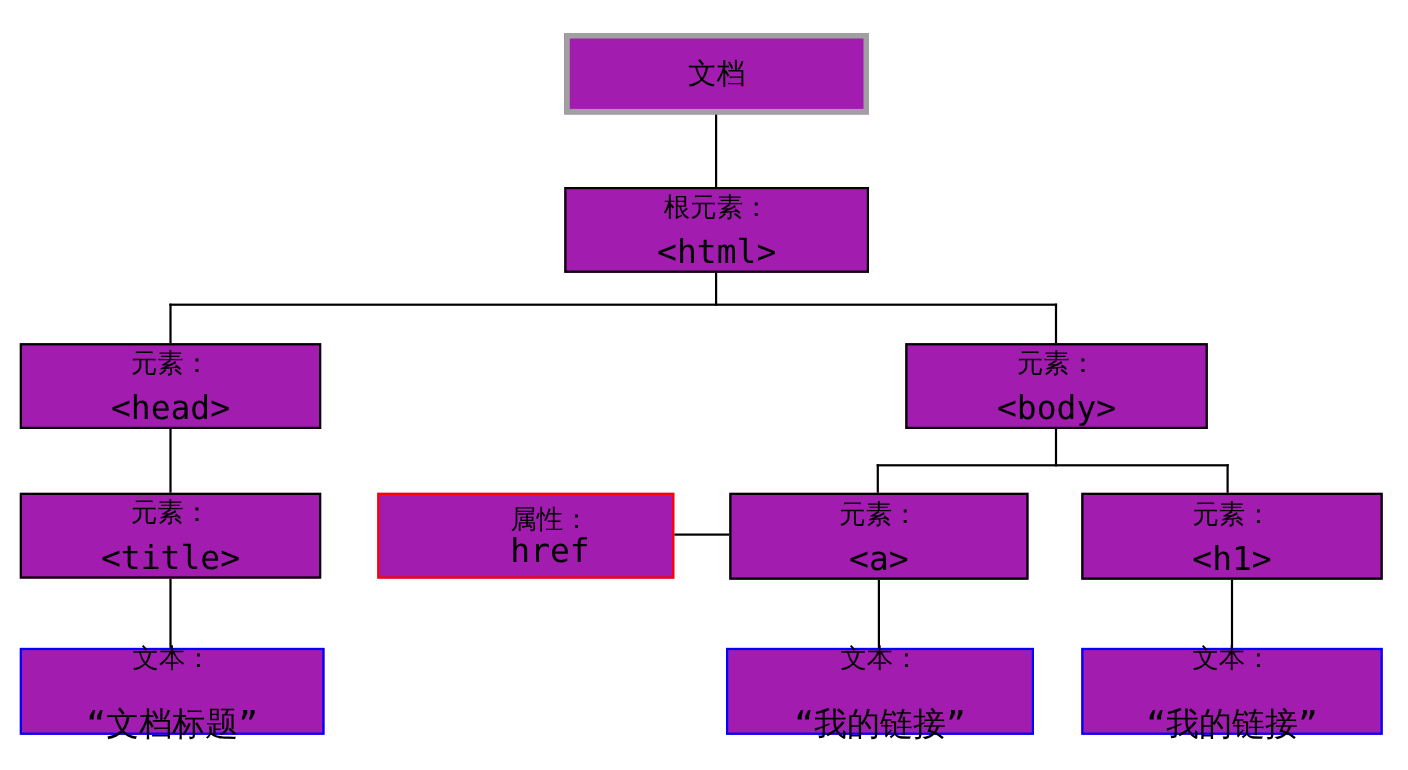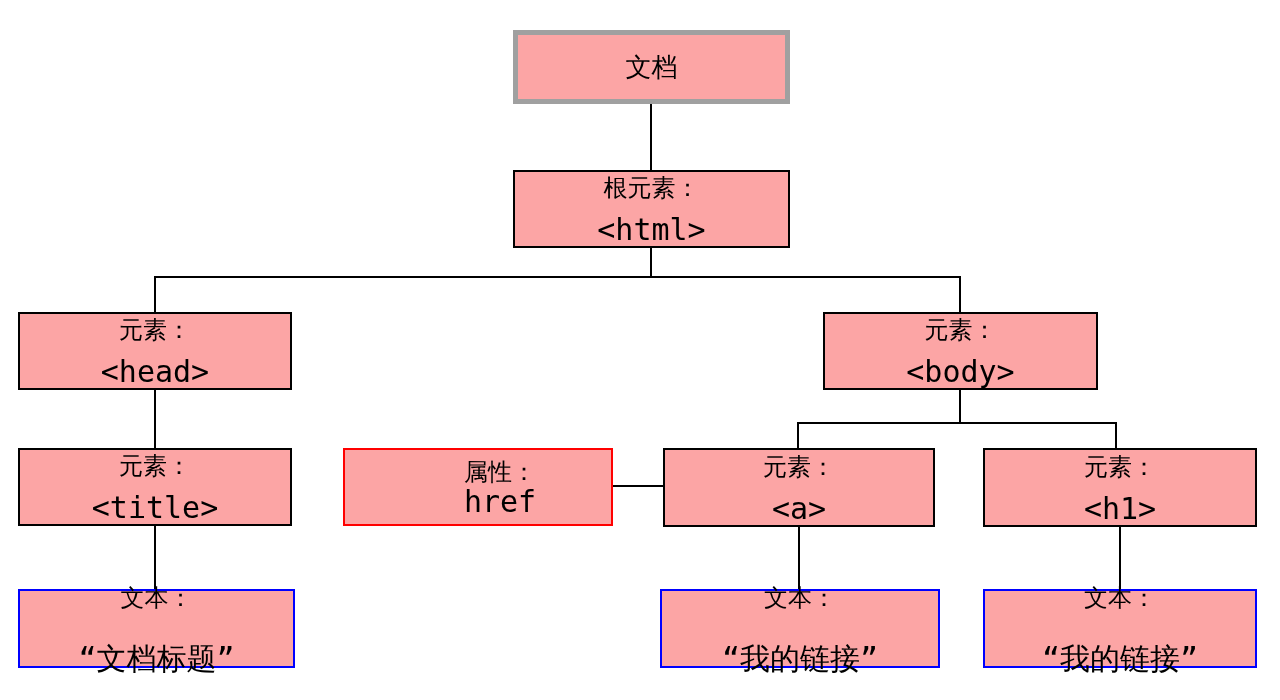--- a/index.html
+++ b/index.html
@@ -11,21 +11,21 @@
   .canvas {
     position: relative;
     width: 1280px;
     height: 700px;
     background: var(--background, #ffffff);
     overflow: hidden;
   }
   .node {
     position: absolute;
     box-sizing: border-box;
-    background: #fca5a5;
+    background: #a21caf;
     display: flex;
     flex-direction: column;
     align-items: center;
     justify-content: center;
     text-align: center;
     color: #000000;
   }
   .node .l1 {
     font-size: 24px;
     line-height: 30px;

